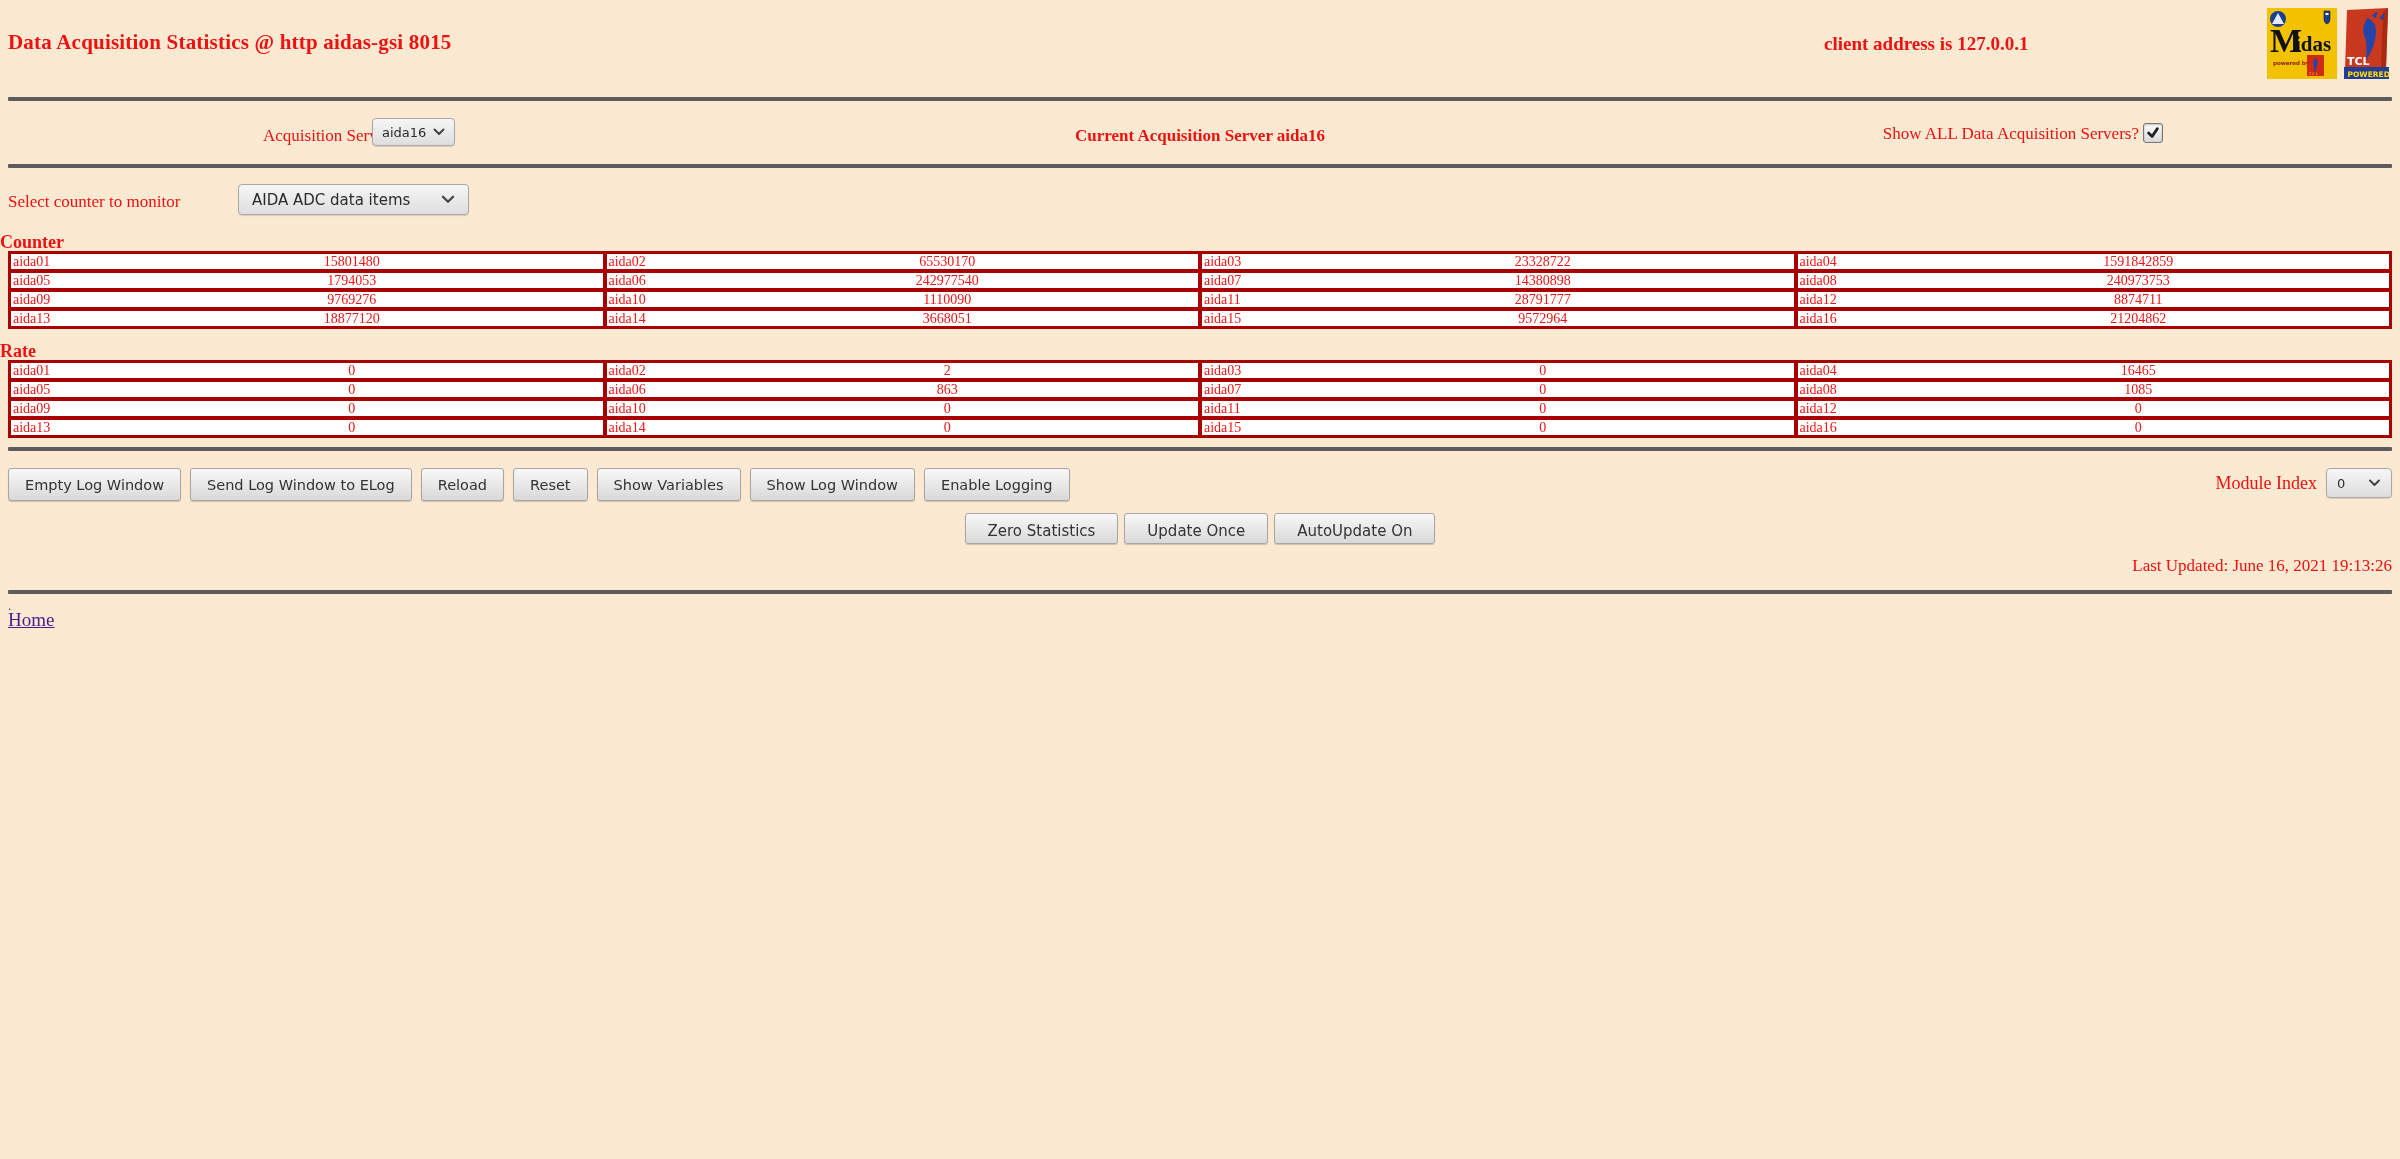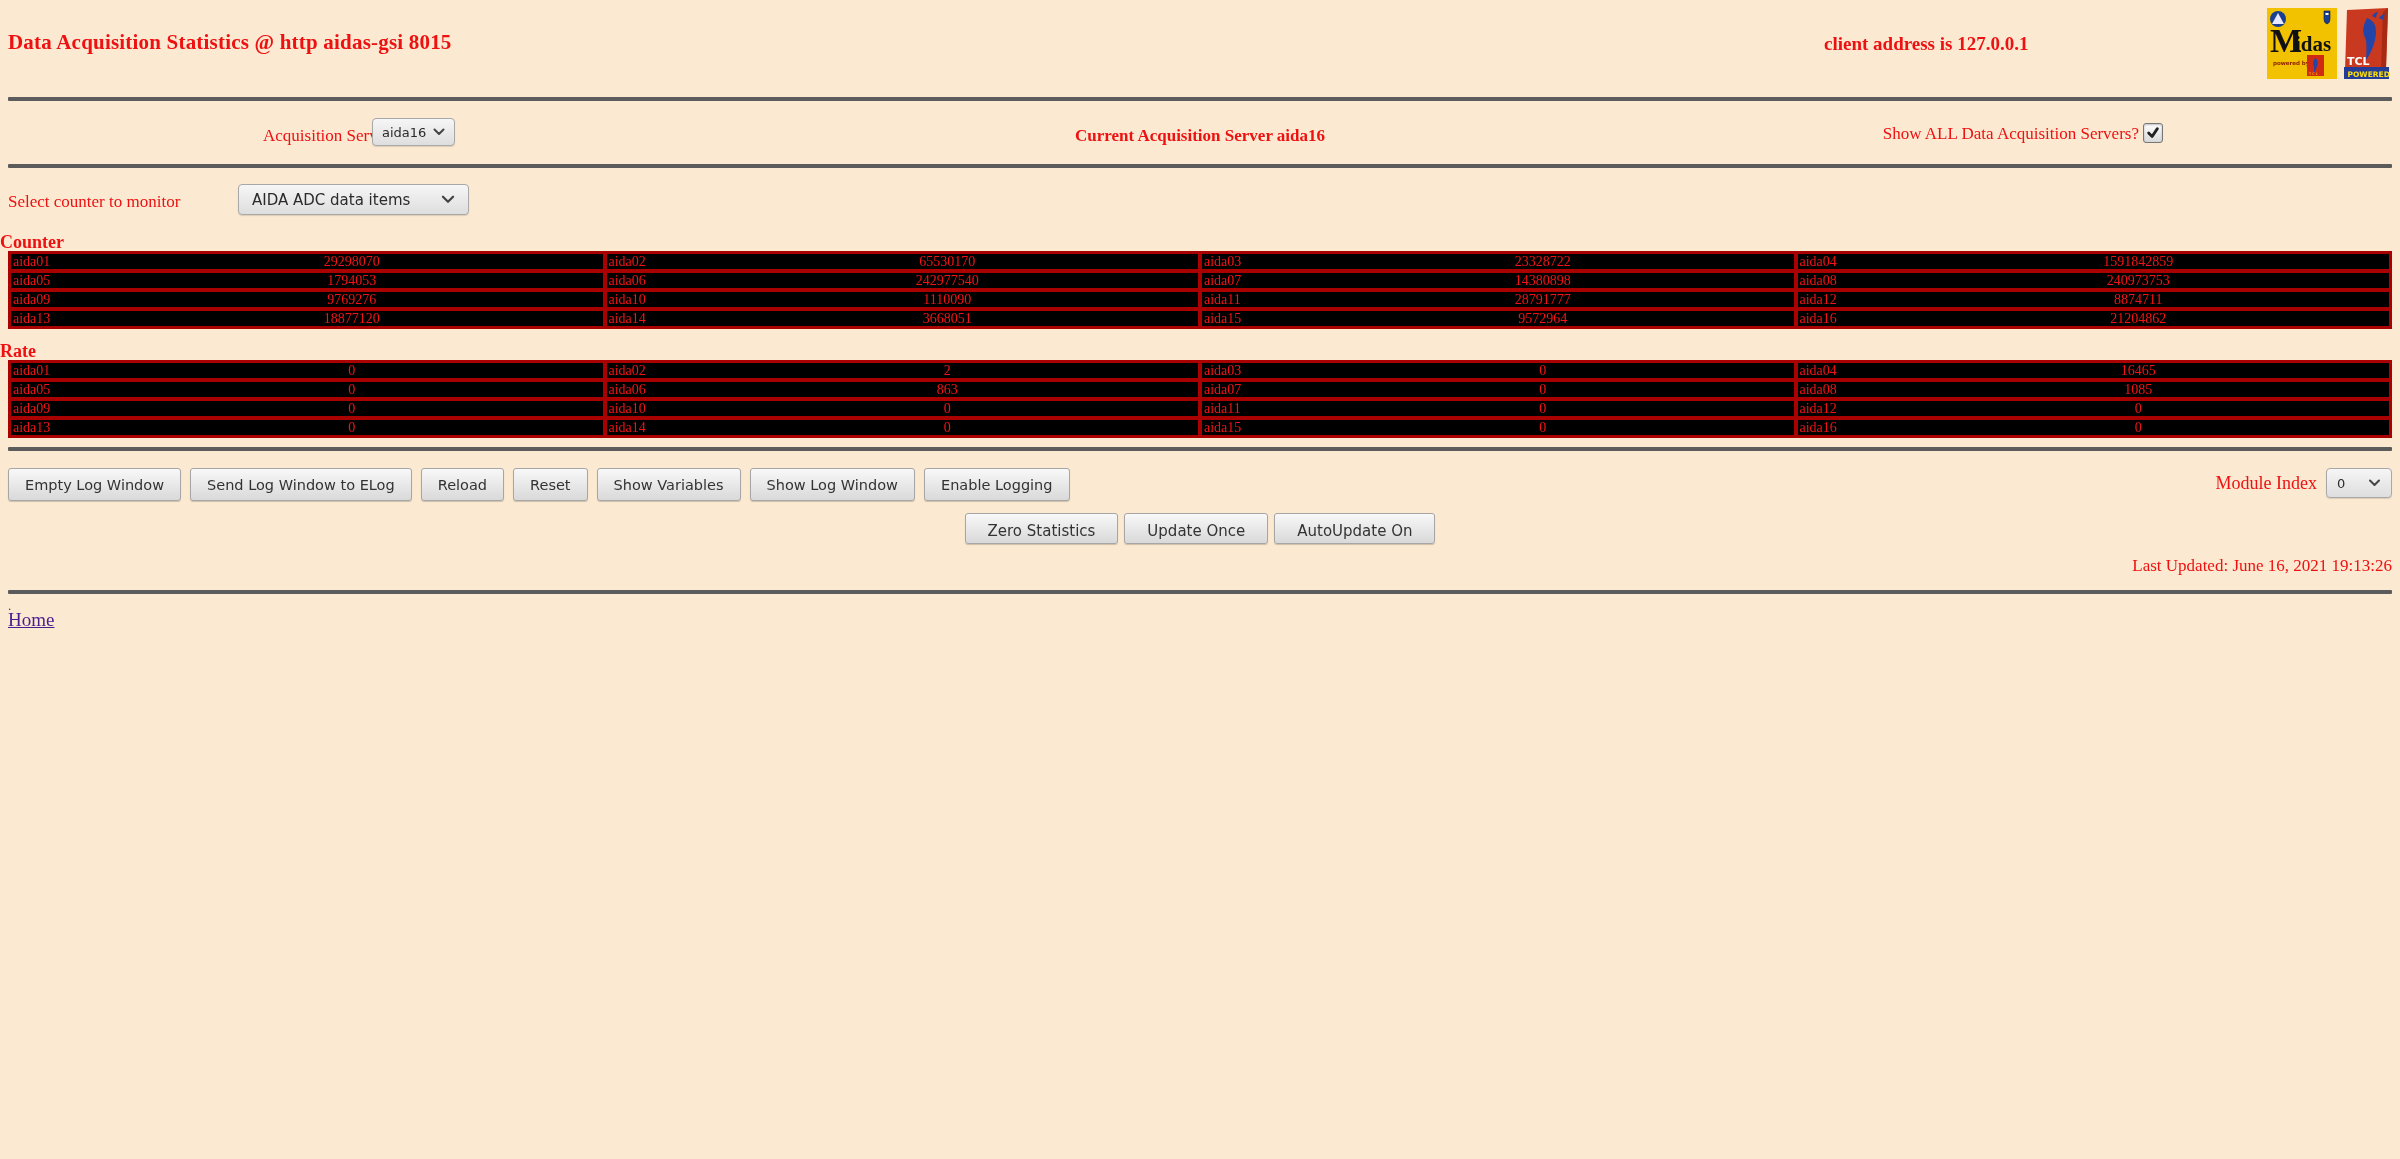--- a/index.html
+++ b/index.html
@@ -38,21 +38,21 @@
 
   
   .tbl-title{left:0;right:0;text-align:left;font-size:18px;font-weight:bold;}
   #counter-title{top:232px;}
   #rate-title{top:341px;}
   .grid{left:8px;width:2384px;box-sizing:border-box;border:1px solid #a90000;
     display:grid;grid-template-columns:repeat(4,1fr);}
   #counter-grid{top:251px;}
   #rate-grid{top:360px;}
   .t-cell{border:2px solid #a90000;display:flex;align-items:center;
-    font-size:14px;line-height:13px;padding:1px 0;color:#f21414;background:#000000;}
+    font-size:14px;line-height:13px;padding:1px 0;color:#f21414;background:#ffffff;}
   .t-name{width:88px;padding-left:2px;white-space:nowrap;}
   .t-val{flex:1;text-align:center;}
 
   
   .btn{height:33px;padding:0 16px;font-family:"DejaVu Sans", sans-serif;font-size:14.5px;color:#333;
     background:linear-gradient(#f8f8f8,#d9d9d9);border:1px solid #a6a6a6;border-radius:3px;
     box-shadow:0 1px 1px rgba(0,0,0,.18);cursor:pointer;white-space:nowrap;}
   #buttons-row{top:468px;left:8px;right:8px;display:flex;gap:9px;align-items:flex-start;}
   #module-index{margin-left:auto;display:flex;align-items:center;gap:9px;}
   #module-index .lbl{font-size:18px;}
@@ -138,21 +138,21 @@
     <svg width="14" height="9" viewBox="0 0 12 8">
         <polyline points="1.5,1.5 6,6 10.5,1.5" fill="none" stroke="#444" stroke-width="2" stroke-linecap="round" stroke-linejoin="round"></polyline>
       </svg>
   </span>
 </div>
 
 <div class="abs red tbl-title" id="counter-title">Counter</div>
 <div class="abs grid" id="counter-grid">
     <div class="t-cell">
       <span class="t-name">aida01</span>
-      <span class="t-val">29298070</span>
+      <span class="t-val">15801480</span>
     </div>
     <div class="t-cell">
       <span class="t-name">aida02</span>
       <span class="t-val">65530170</span>
     </div>
     <div class="t-cell">
       <span class="t-name">aida03</span>
       <span class="t-val">23328722</span>
     </div>
     <div class="t-cell">

